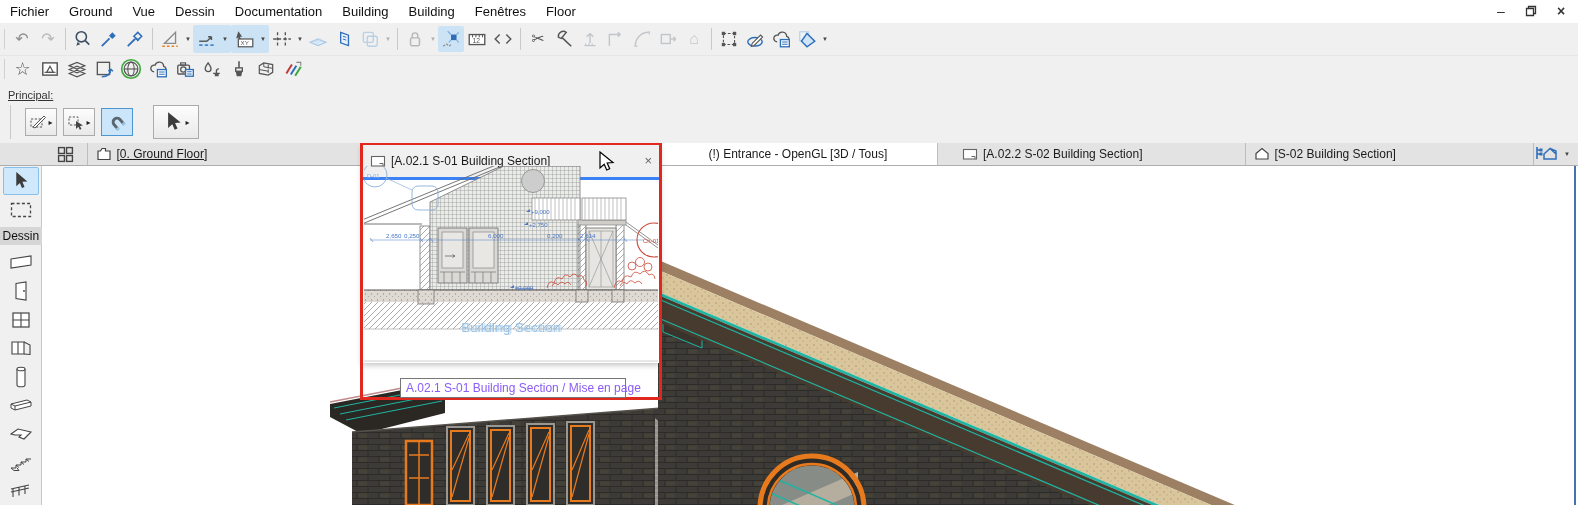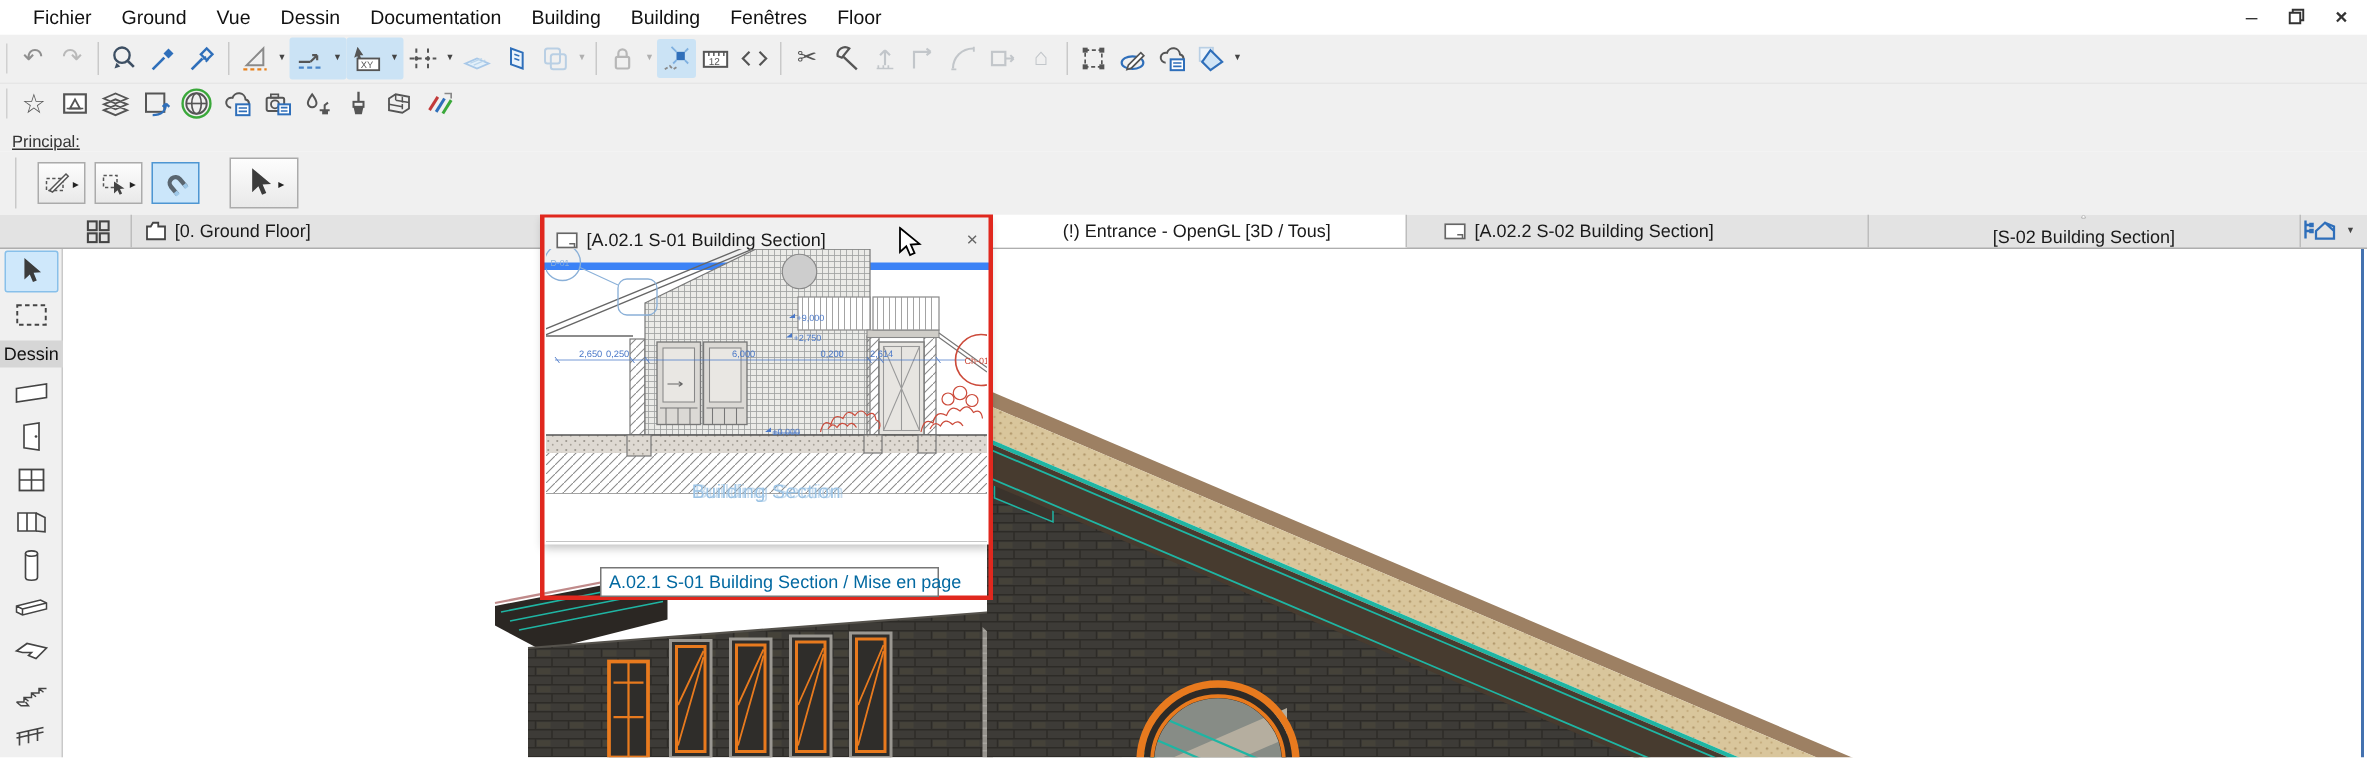--- a/index.html
+++ b/index.html
@@ -1,20 +1,20 @@
 <!DOCTYPE html>
 <html><head>
 <meta charset="utf-8">
 <style>
   * { margin:0; padding:0; box-sizing:border-box; }
   html,body { width:1578px; height:505px; overflow:hidden; }
   body { font-family:"Liberation Sans", sans-serif; background:#fff; position:relative; }
   .abs { position:absolute; }
   
-  #menubar { left:0; top:0; width:1578px; height:23px; background:#fff; display:flex; align-items:center; padding-left:12px; z-index:20; }
+  #menubar { left:0; top:0; width:1578px; height:23px; background:#fff; display:flex; align-items:center; padding-left:0; z-index:20; }
   .menu-item { font-size:13px; color:#111; padding:3px 10px; cursor:default; }
   #winctl { right:4px; top:0; height:22px; display:flex; align-items:center; gap:4px; z-index:30; }
   .wc { width:26px; height:20px; display:flex; align-items:center; justify-content:center; color:#333; font-size:14px; }
   
   #tbrow1 { left:0; top:23px; width:1578px; height:32px; background:#f0f0f0; display:flex; align-items:center; padding-left:2px; z-index:10; }
   #tbrow2 { left:0; top:55px; width:1578px; height:27px; background:#f0f0f0; display:flex; align-items:center; padding-left:2px; border-top:1px solid #e6e6e6; z-index:10; }
   #lblrow { left:0; top:82px; width:1578px; height:19px; background:#f0f0f0; display:flex; align-items:flex-end; padding-left:8px; z-index:10; }
   #prinrow { left:0; top:101px; width:1578px; height:42px; background:#f0f0f0; display:flex; align-items:center; padding-left:10px; gap:6px; z-index:10; }
   .tb { width:26px; height:26px; display:flex; align-items:center; justify-content:center; border-radius:2px; }
   .tb2 { width:27px; height:25px; display:flex; align-items:center; justify-content:center; }
@@ -31,41 +31,41 @@
   .pbtn.mag { background:#cbe6fa; border:1px solid #4e96d2; }
   .pbtn.big { width:46px; height:34px; margin-left:14px; }
   .fly { font-size:8px; color:#222; }
   .vgrip { width:1px; height:34px; background:#c9c9c9; margin-right:8px; }
   
   #tabbar { left:0; top:143px; width:1578px; height:23px; background:#e3e3e3; border-bottom:1px solid #aeaeae; display:flex; align-items:stretch; z-index:5; }
   .tab { display:flex; align-items:center; gap:5px; padding:0 8px; font-size:12px; color:#1a1a1a; border-right:1px solid #bdbdbd; white-space:nowrap; overflow:hidden; }
   .tab .x { margin-left:auto; color:#555; font-size:13px; padding-left:10px; }
   #tab-overview { width:44px; justify-content:center; border-right:1px solid #bdbdbd; display:flex; align-items:center; }
   #tab-entrance { background:#fff; width:283px;gap:44px; }
-  #tab-ground { width:272px; border-right:none; }
+  #tab-ground { width:272px; border-right:none;text-decoration:underline; }
   #tab-a022 { width:293px; margin-left:16px; }
-  #tab-s02 { width:290px;flex-direction:column; }
+  #tab-s02 { width:290px; }
   #tab-spacer { width:300px; }
   #tabbar-right { margin-left:auto; display:flex; align-items:center; padding-right:6px; gap:2px; }
   
   #toolbox { left:0; top:166px; width:42px; height:339px; background:#f0f0f0; border-right:1px solid #c9c9c9; display:flex; flex-direction:column; align-items:center; z-index:6; }
   .tool { width:36px; height:29px; display:flex; align-items:center; justify-content:center; margin-top:1px; }
   .tool.sel { background:#cfe8fb; border:1px solid #88c0ea; border-radius:2px; }
   #toolbox-section { width:42px; height:19px; background:#d6d6d6; font-size:12px; color:#111; display:flex; align-items:center; padding-left:3px; margin:4px 0 2px 0; }
   
   #canvas { left:42px; top:166px; width:1536px; height:339px; background:#fff; z-index:1; }
   #right-edge { left:1574px; top:166px; width:2px; height:339px; background:#4472b0; z-index:7; }
   
   #popup-panel { left:362px; top:144px; width:298px; height:219px; background:#fff; z-index:8; box-shadow:0 2px 6px rgba(0,0,0,.25); }
-  #popup-header { position:absolute; left:0; top:0; width:298px; height:36px; background:#f0f0f0; border-bottom:5px solid #3b82f6; display:flex; align-items:center; gap:5px; padding:0 8px; font-size:12px; color:#1a1a1a; }
+  #popup-header { position:absolute; left:0; top:0; width:298px; height:36px; background:#f0f0f0; border-bottom:3px solid #3b82f6; display:flex; align-items:center; gap:5px; padding:0 8px; font-size:12px; color:#1a1a1a; }
   #popup-header .x { margin-left:auto; color:#666; font-size:13px; }
   #popup-caption { position:absolute; left:0; top:176px; width:298px; text-align:center; font-size:13px; color:#9cc3e4; letter-spacing:.4px; }
   #popup-caption .echo { position:absolute; left:2px; top:0; width:298px; opacity:.55; }
   #popup-border { left:360px; top:142px; width:302px; height:258px; border:3px solid #e0281e; z-index:9; pointer-events:none; }
-  #tooltip { left:400px; top:378px; width:226px; height:20px; background:#fff; border:1px solid #767676; font-size:12px; color:#0369a1; display:flex; align-items:center; padding-left:5px; z-index:12; white-space:nowrap; }
+  #tooltip { left:400px; top:378px; width:226px; height:20px; background:#fff; border:1px solid #767676; font-size:12px; color:#8b5cf6; display:flex; align-items:center; padding-left:5px; z-index:12; white-space:nowrap; }
   #cursor { left:598px; top:151px; z-index:13; }
 </style>
 </head>
 <body>
 
 <svg width="0" height="0" style="position:absolute">
   <defs>
     <pattern id="db" width="22" height="12" patternUnits="userSpaceOnUse">
       <rect width="22" height="12" fill="#3d3b37"></rect>
       <path d="M0 .5H22M0 6.5H22" stroke="#2d2b27" stroke-width="1"></path>

